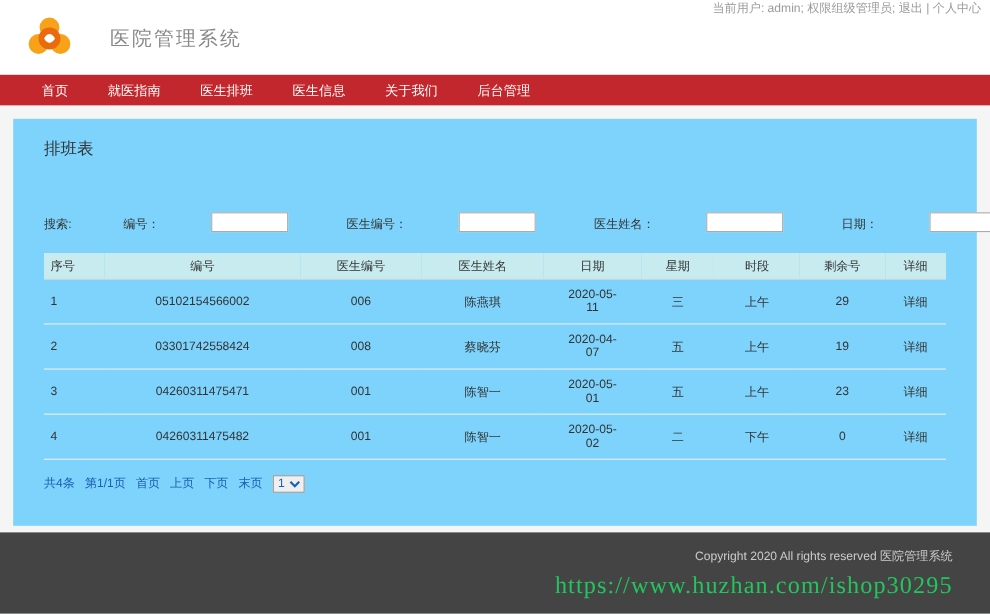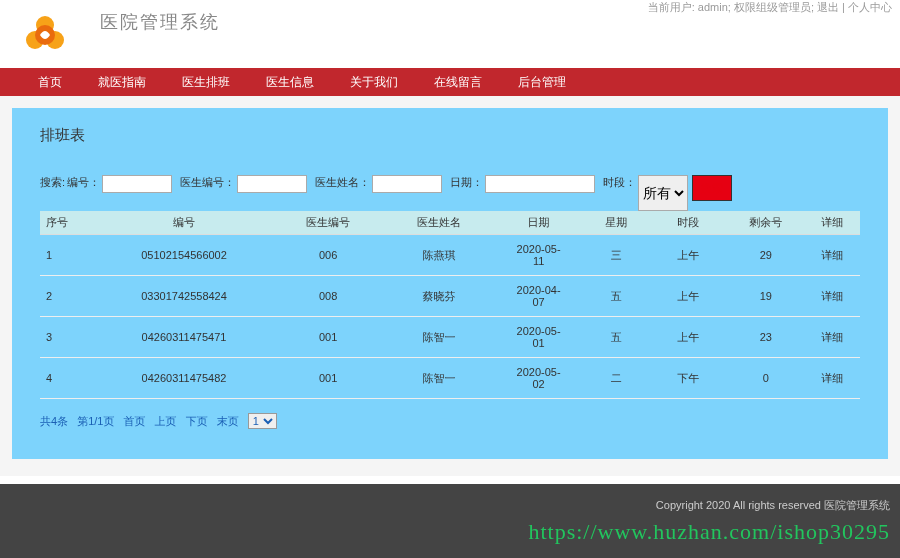--- a/index.html
+++ b/index.html
@@ -1,39 +1,39 @@
 <!DOCTYPE html>
 <html><head>
 <meta charset="utf-8">
 <style>
   * { box-sizing: border-box; margin: 0; padding: 0; }
   body { font-family: "Microsoft YaHei", Arial, sans-serif; font-size: 12px; color: #333; background: #fff; width: 900px; height: 558px; overflow: hidden; position: relative; }
   .topbar { position: absolute; top: 0; right: 8px; font-size: 11px; color: #555; opacity: 0.6; }
-  .header { display: flex; align-items: flex-start; padding: 10px 20px 8px 20px; }
+  .header { display: flex; align-items: center; padding: 10px 20px 8px 20px; }
   .logo { width: 50px; height: 50px; margin-right: 30px; }
   .title { font-size: 18px; color: #888; letter-spacing: 2px; }
   .navbar { background: #c1272d; height: 28px; display: flex; align-items: center; padding: 0 20px; }
   .navbar a { color: #fff; font-size: 12px; padding: 0 18px; text-decoration: none; line-height: 28px; display: inline-block; }
   .content-wrap { background: #f5f5f5; padding: 12px; min-height: 380px; }
   .panel { background: #7dd3fc; padding: 18px 28px 30px 28px; }
   .panel h2 { font-size: 15px; font-weight: normal; color: #333; margin-bottom: 30px; }
-  .search-row { display: flex; align-items: flex-start; flex-wrap: nowrap; margin-bottom: 0; font-size: 11px; }
+  .search-row { display: flex; align-items: flex-end; flex-wrap: nowrap; margin-bottom: 19px; font-size: 11px; gap: 45px; }
   .search-row label { margin-right: 2px; white-space: nowrap; }
   .search-row input[type=text] { height: 18px; border: 1px solid #aaa; padding: 0 2px; font-size: 11px; margin-right: 8px; }
   .search-row select { height: 36px; border: 1px solid #aaa; font-size: 14px; margin-right: 4px; }
   .btn-search { background: #e60012; color: #e60012; border: 1px solid #333; height: 26px; width: 40px; font-size: 11px; cursor: pointer; }
   table { width: 100%; border-collapse: collapse; font-size: 11px; }
   thead th { background: #c7ebee; font-weight: normal; padding: 4px 2px; border-bottom: 1px solid #ddd; text-align: center; color: #333; font-size: 11px; }
   tbody td { padding: 8px 2px; border-bottom: 1px solid #eee; text-align: center; color: #333; vertical-align: middle; }
   tbody td:first-child, thead th:first-child { text-align: left; padding-left: 6px; }
   .detail-link { color: #333; cursor: pointer; }
   .pager { margin-top: 14px; font-size: 11px; color: #1a5fb4; }
   .pager span, .pager a, .pager select { margin-right: 6px; color: #1a5fb4; text-decoration: none; cursor: pointer; }
   .pager select { border: 1px solid #999; font-size: 11px; }
-  .footer { background: #444; color: #ccc; position: absolute; bottom: 0; left: 0; right: 0; height: 74px; display:flex; flex-direction:column; align-items:flex-end; justify-content:center; padding-right: 10px;}
+  .footer { background: #444; color: #ccc; position: absolute; bottom: 0; left: 0; right: 0; height: 74px; display:flex; flex-direction:column; align-items:flex-end; justify-content:center; padding-right: 34px;}
   .footer .copy { font-size: 11px; margin-bottom: 6px; }
   .watermark { font-size: 22px; color: #22c55e; letter-spacing: 1px; font-family: Georgia, serif; }
 </style>
 </head>
 <body>
 
 <div class="topbar">当前用户: admin; 权限组级管理员; 退出 | 个人中心</div>
 
 <div class="header">
   <div class="logo">
@@ -47,21 +47,20 @@
   </div>
   <div class="title">医院管理系统</div>
 </div>
 
 <div class="navbar">
   <a>首页</a>
   <a>就医指南</a>
   <a>医生排班</a>
   <a>医生信息</a>
   <a>关于我们</a>
-  <a>在线留言</a>
   <a>后台管理</a>
 </div>
 
 <div class="content-wrap">
   <div class="panel">
     <h2>排班表</h2>
 
     <div class="search-row">
       <label>搜索:</label>
       <label>编号：</label>

